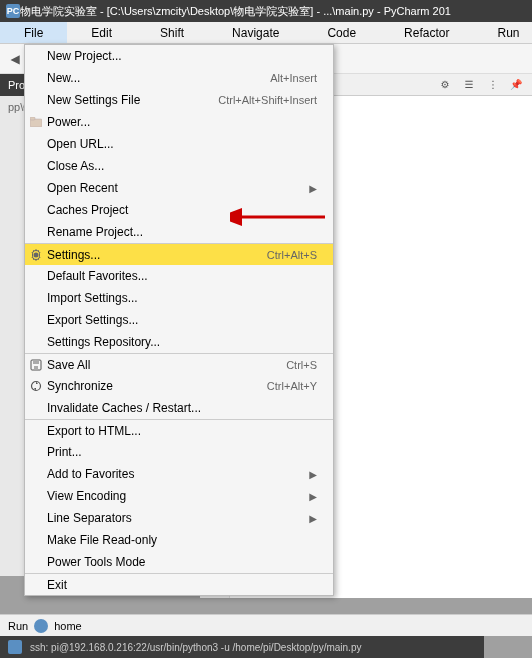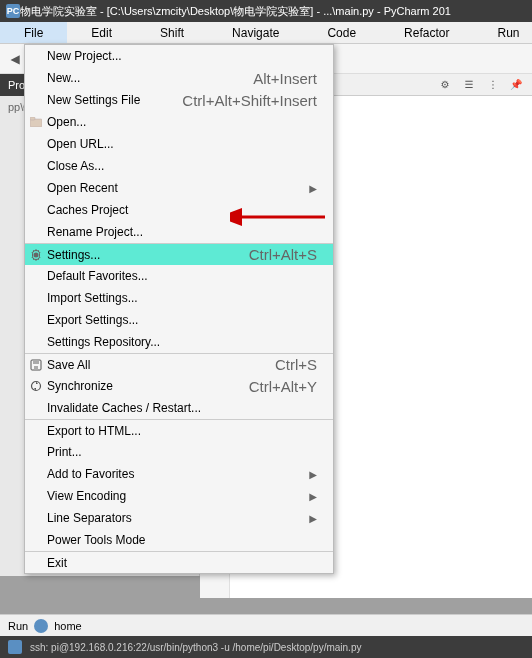--- a/index.html
+++ b/index.html
@@ -218,28 +218,28 @@
       display: flex;
       align-items: center;
       justify-content: space-between;
       cursor: pointer;
       font-size: 12px;
       color: #000;
       height: 22px;
       position: relative;
     }
     .dropdown-item.highlighted {
-      background: #5eead4;
+      background: #fde047;
     }
     .dropdown-item.separator-above {
       border-top: 1px solid #ccc;
     }
     .dropdown-item .shortcut {
       color: #666;
-      font-size: 15px;
+      font-size: 11px;
     }
     .dropdown-item .arrow {
       color: #666;
       font-size: 10px;
     }
     .dropdown-item .item-icon {
       position: absolute;
       left: 4px;
       width: 14px;
       height: 14px;
@@ -346,21 +346,21 @@
     <span>New Settings File</span>
     <span class="shortcut">Ctrl+Alt+Shift+Insert</span>
   </div>
   <div class="dropdown-item">
     <span class="item-icon">
       <svg width="12" height="10" viewBox="0 0 12 10">
           <rect x="0" y="2" width="12" height="8" rx="1" fill="#dcb" stroke="#baa" stroke-width="0.5"></rect>
           <rect x="0" y="0" width="5" height="3" rx="1" fill="#dcb" stroke="#baa" stroke-width="0.5"></rect>
         </svg>
     </span>
-    <span>Open...</span>
+    <span>Power...</span>
   </div>
   <div class="dropdown-item">
     <span>Open URL...</span>
   </div>
   <div class="dropdown-item">
     <span>Close As...</span>
   </div>
   <div class="dropdown-item">
     <span>Open Recent</span>
     <span class="arrow">▶</span>
@@ -430,20 +430,23 @@
   </div>
   <div class="dropdown-item">
     <span>View Encoding</span>
     <span class="arrow">▶</span>
   </div>
   <div class="dropdown-item">
     <span>Line Separators</span>
     <span class="arrow">▶</span>
   </div>
   <div class="dropdown-item">
+    <span>Make File Read-only</span>
+  </div>
+  <div class="dropdown-item">
     <span>Power Tools Mode</span>
   </div>
   <div class="dropdown-item separator-above">
     <span>Exit</span>
   </div>
 </div>
 
 <svg class="red-arrow" viewBox="0 0 100 20" xmlns="http://www.w3.org/2000/svg">
   <defs>
     <marker id="arrowhead" markerWidth="8" markerHeight="6" refX="0" refY="3" orient="auto">
@@ -452,16 +455,16 @@
   </defs>
   <line x1="95" y1="10" x2="12" y2="10" stroke="#cc0000" stroke-width="3" marker-end="url(#arrowhead)"></line>
 </svg>
 
 <div class="run-bar" style="position:absolute; bottom:22px; left:0; width:532px;">
   <span>Run</span>
   <span class="run-icon"></span>
   <span>home</span>
 </div>
 
-<div class="status-bar" style="position:absolute; bottom:0; left:0; width:532px;">
+<div class="status-bar" style="position:absolute; bottom:0; left:0; width:484px;">
   <span class="status-icon"></span>
   <span style="font-size:10px; color:#ccc;">ssh: pi@192.168.0.216:22/usr/bin/python3 -u /home/pi/Desktop/py/main.py</span>
 </div>
 
 </body></html>

